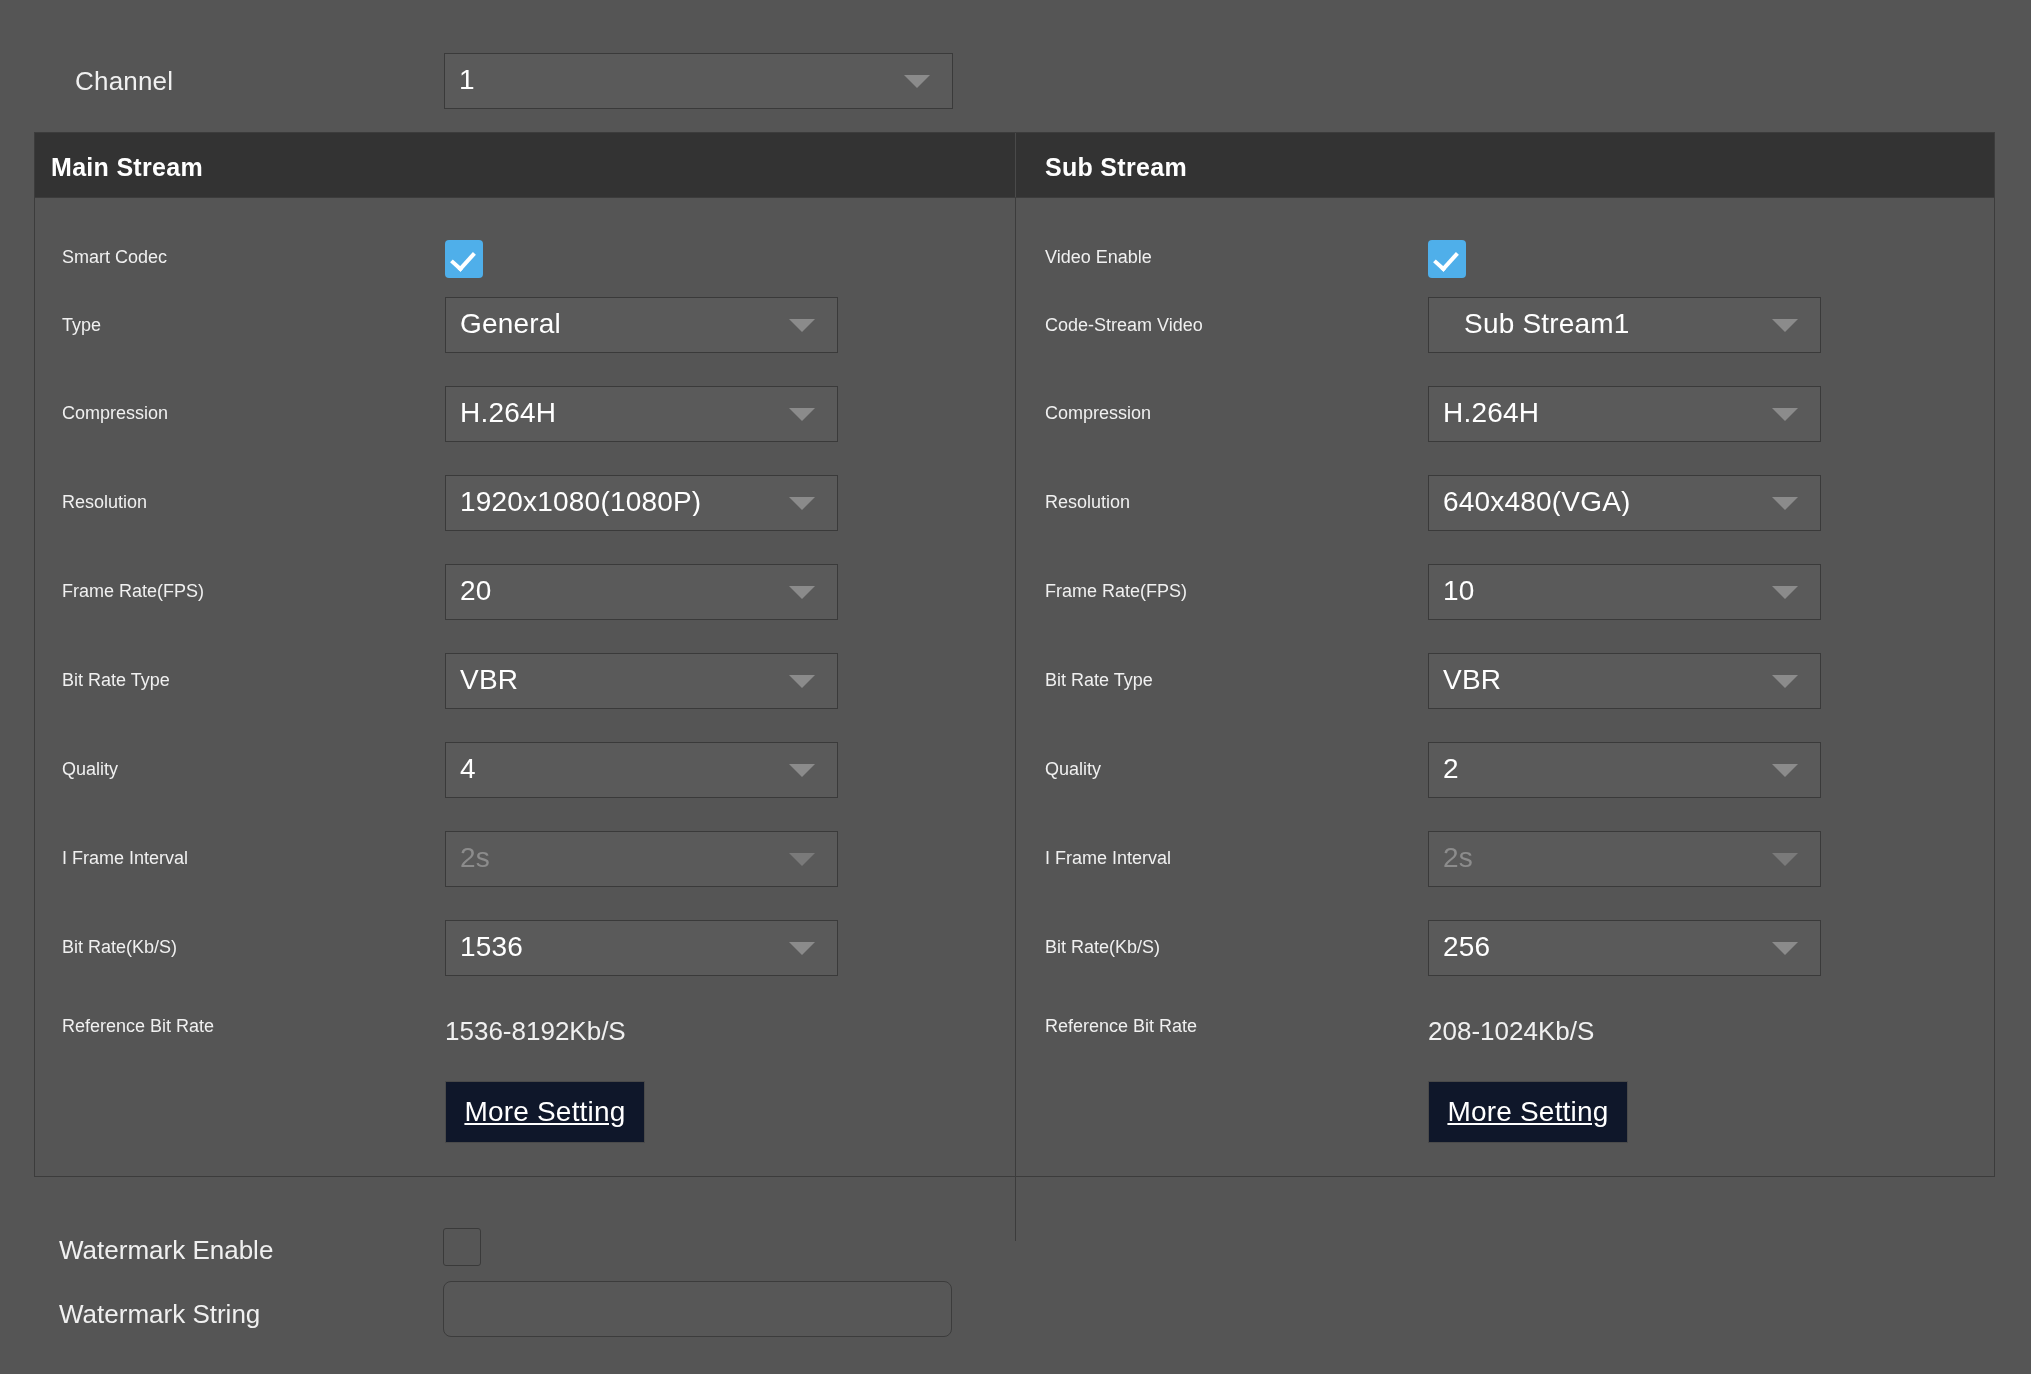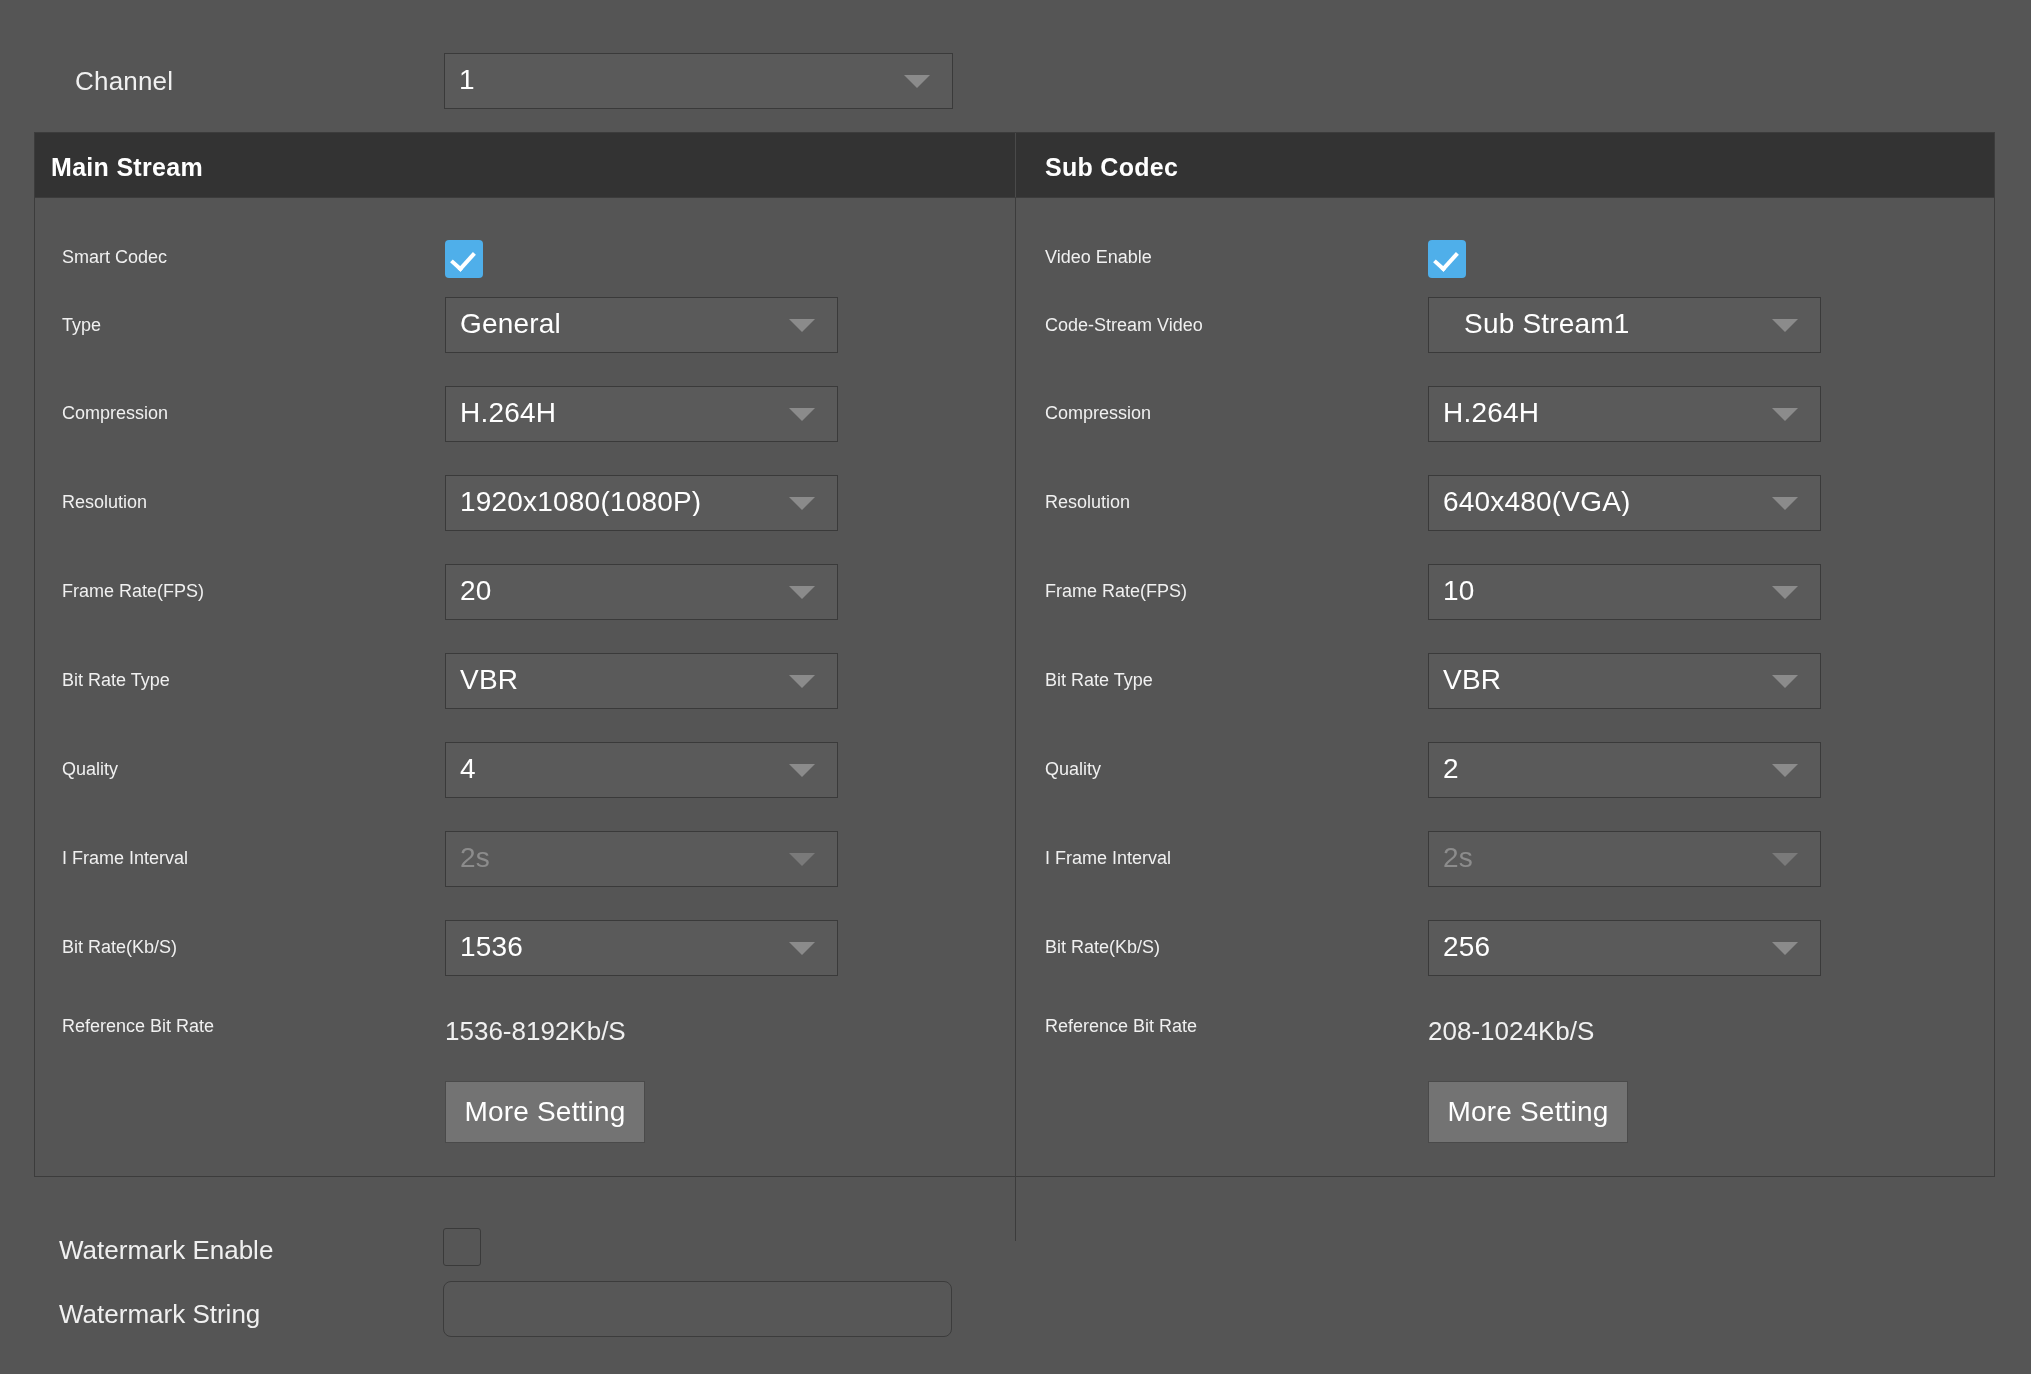--- a/index.html
+++ b/index.html
@@ -155,31 +155,32 @@
   .checkbox.off {
     background: #565656;
     border: 1px solid #3a3a3a;
     border-radius: 3px;
   }
 
   
   .btn {
     position: absolute;
     box-sizing: border-box;
-    background: #737373;
+    background: #0f172a;
     border: 1px solid #4a4a4a;
     height: 62px;
     min-width: 200px;
     display: flex;
     align-items: center;
     justify-content: center;
     font-size: 28px;
     color: #ffffff;
     cursor: pointer;
     letter-spacing: 0.2px;
+    text-decoration: underline;
   }
 
   
   .watermark {
     position: absolute;
     left: 34px;
     top: 1178px;
     width: 1961px;
     height: 196px;
   }
@@ -213,21 +214,21 @@
     <span class="val">1</span>
     <span class="caret"></span>
   </div>
 </div>
 
 <div class="panel">
 
   <div class="panel-head">
     <div class="htitle htitle-left">Main Stream</div>
     <div class="head-divider"></div>
-    <div class="htitle htitle-right">Sub Codec</div>
+    <div class="htitle htitle-right">Sub Stream</div>
   </div>
 
   <div class="col-divider"></div>
 
   <div class="col col-left">
 
     <div class="row-label" style="left:27px; top:50px;">Smart Codec</div>
     <div class="checkbox on" style="left:410px; top:43px;"></div>
 
     <div class="row-label" style="left:27px; top:118px;">Type</div>

